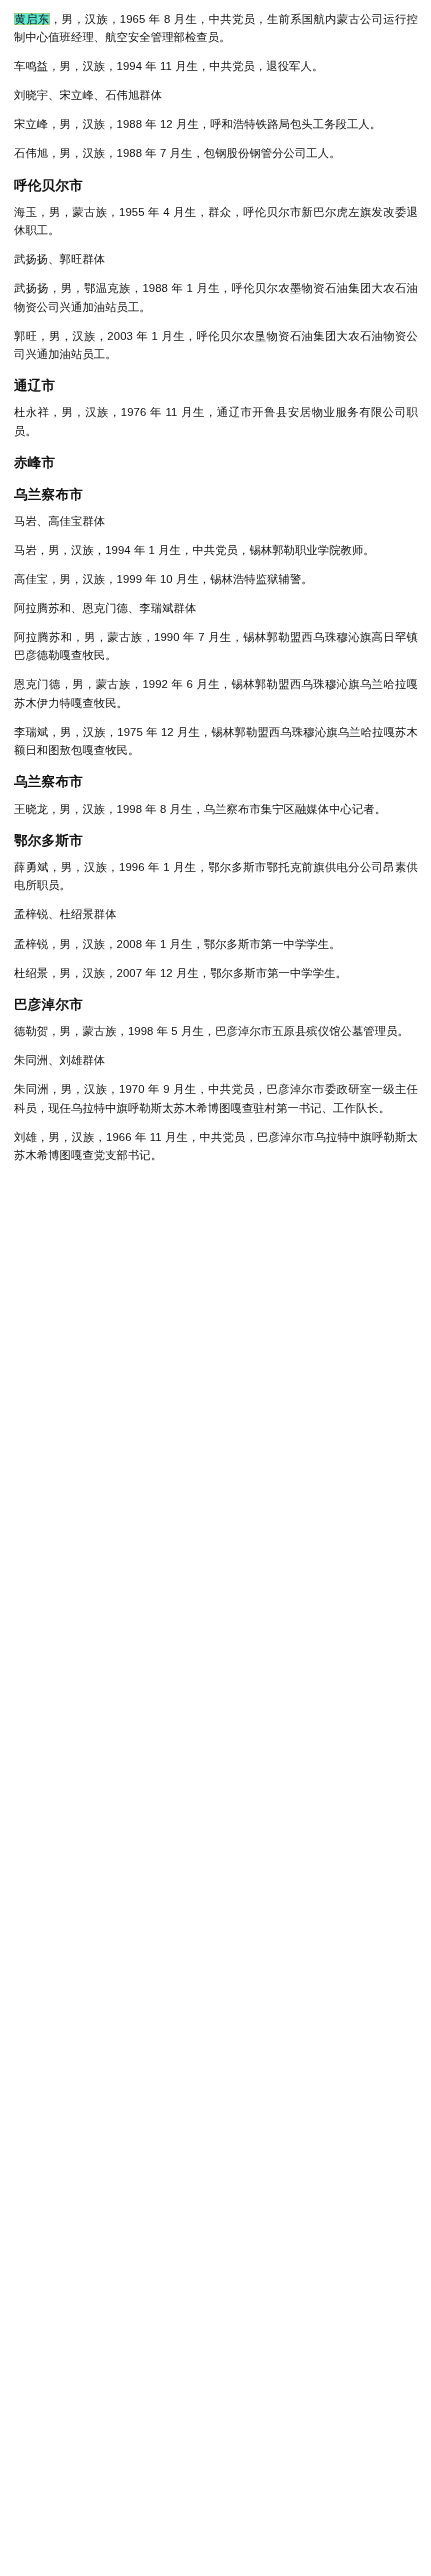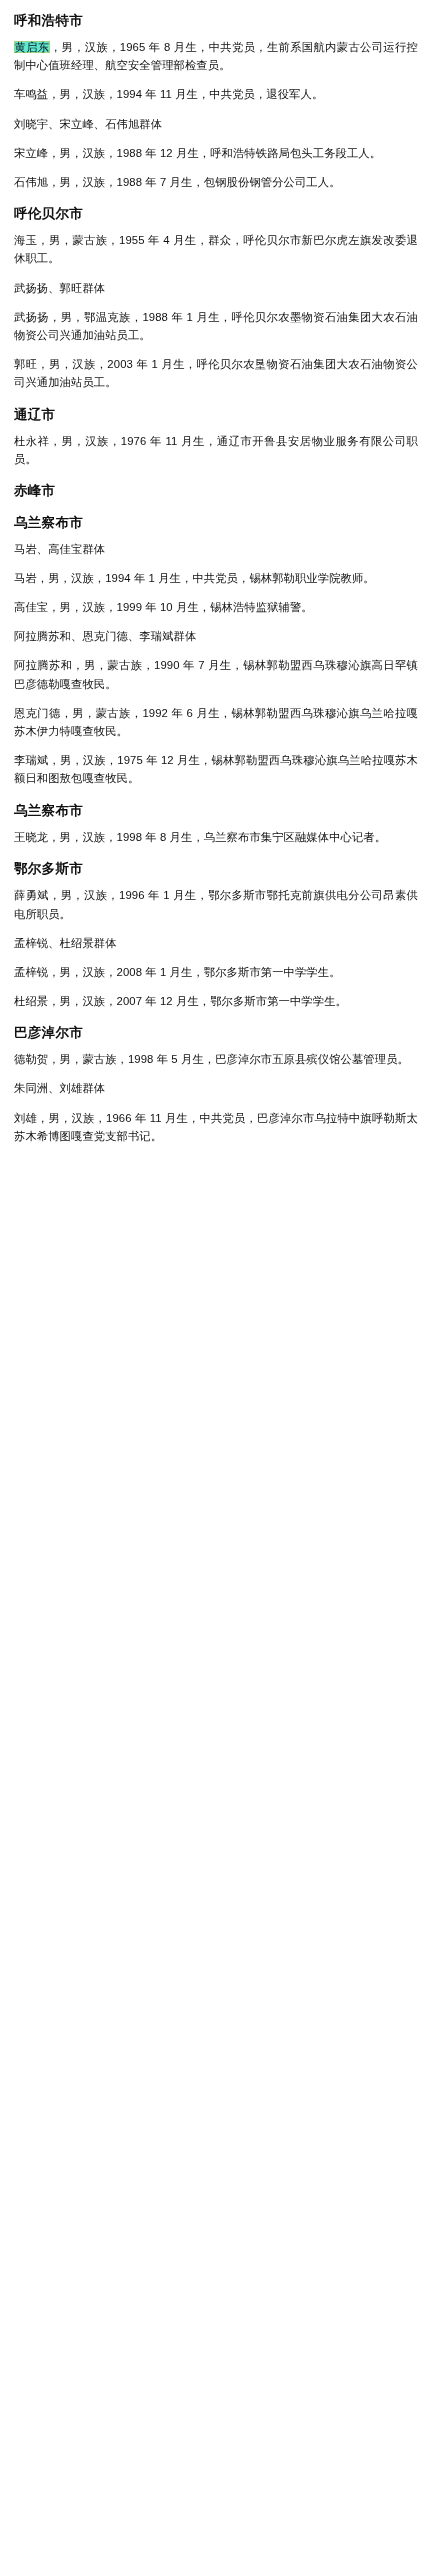--- a/index.html
+++ b/index.html
@@ -39,21 +39,20 @@
     background: #5eead4;
     box-shadow: 0 0 0 0.5px #d8c332 inset;
     padding: 0 0.5px;
   }
 </style>
 </head>
 <body>
 
 <div class="page">
   <div id="content">
-      <div class="city-heading">呼和浩特市</div>
       <div class="entry"><span class="highlight">黄启东</span><span>，男，汉族，1965 年 8 月生，中共党员，生前系国航内蒙古公司运行控制中心值班经理、航空安全管理部检查员。</span></div>
       <div class="entry">车鸣益，男，汉族，1994 年 11 月生，中共党员，退役军人。</div>
       <div class="entry">刘晓宇、宋立峰、石伟旭群体</div>
       <div class="entry">宋立峰，男，汉族，1988 年 12 月生，呼和浩特铁路局包头工务段工人。</div>
       <div class="entry">石伟旭，男，汉族，1988 年 7 月生，包钢股份钢管分公司工人。</div>
       <div class="city-heading">呼伦贝尔市</div>
       <div class="entry">海玉，男，蒙古族，1955 年 4 月生，群众，呼伦贝尔市新巴尔虎左旗发改委退休职工。</div>
       <div class="entry">武扬扬、郭旺群体</div>
       <div class="entry">武扬扬，男，鄂温克族，1988 年 1 月生，呼伦贝尔农墨物资石油集团大农石油物资公司兴通加油站员工。</div>
       <div class="entry">郭旺，男，汉族，2003 年 1 月生，呼伦贝尔农垦物资石油集团大农石油物资公司兴通加油站员工。</div>
@@ -71,16 +70,17 @@
       <div class="city-heading">乌兰察布市</div>
       <div class="entry">王晓龙，男，汉族，1998 年 8 月生，乌兰察布市集宁区融媒体中心记者。</div>
       <div class="city-heading">鄂尔多斯市</div>
       <div class="entry">薛勇斌，男，汉族，1996 年 1 月生，鄂尔多斯市鄂托克前旗供电分公司昂素供电所职员。</div>
       <div class="entry">孟梓锐、杜绍景群体</div>
       <div class="entry">孟梓锐，男，汉族，2008 年 1 月生，鄂尔多斯市第一中学学生。</div>
       <div class="entry">杜绍景，男，汉族，2007 年 12 月生，鄂尔多斯市第一中学学生。</div>
       <div class="city-heading">巴彦淖尔市</div>
       <div class="entry">德勒贺，男，蒙古族，1998 年 5 月生，巴彦淖尔市五原县殡仪馆公墓管理员。</div>
       <div class="entry">朱同洲、刘雄群体</div>
+      <div class="entry">朱同洲，男，汉族，1970 年 9 月生，中共党员，巴彦淖尔市委政研室一级主任科员，现任乌拉特中旗呼勒斯太苏木希博图嘎查驻村第一书记、工作队长。</div>
       <div class="entry">刘雄，男，汉族，1966 年 11 月生，中共党员，巴彦淖尔市乌拉特中旗呼勒斯太苏木希博图嘎查党支部书记。</div>
     </div>
 </div>
 
 
 </body></html>

